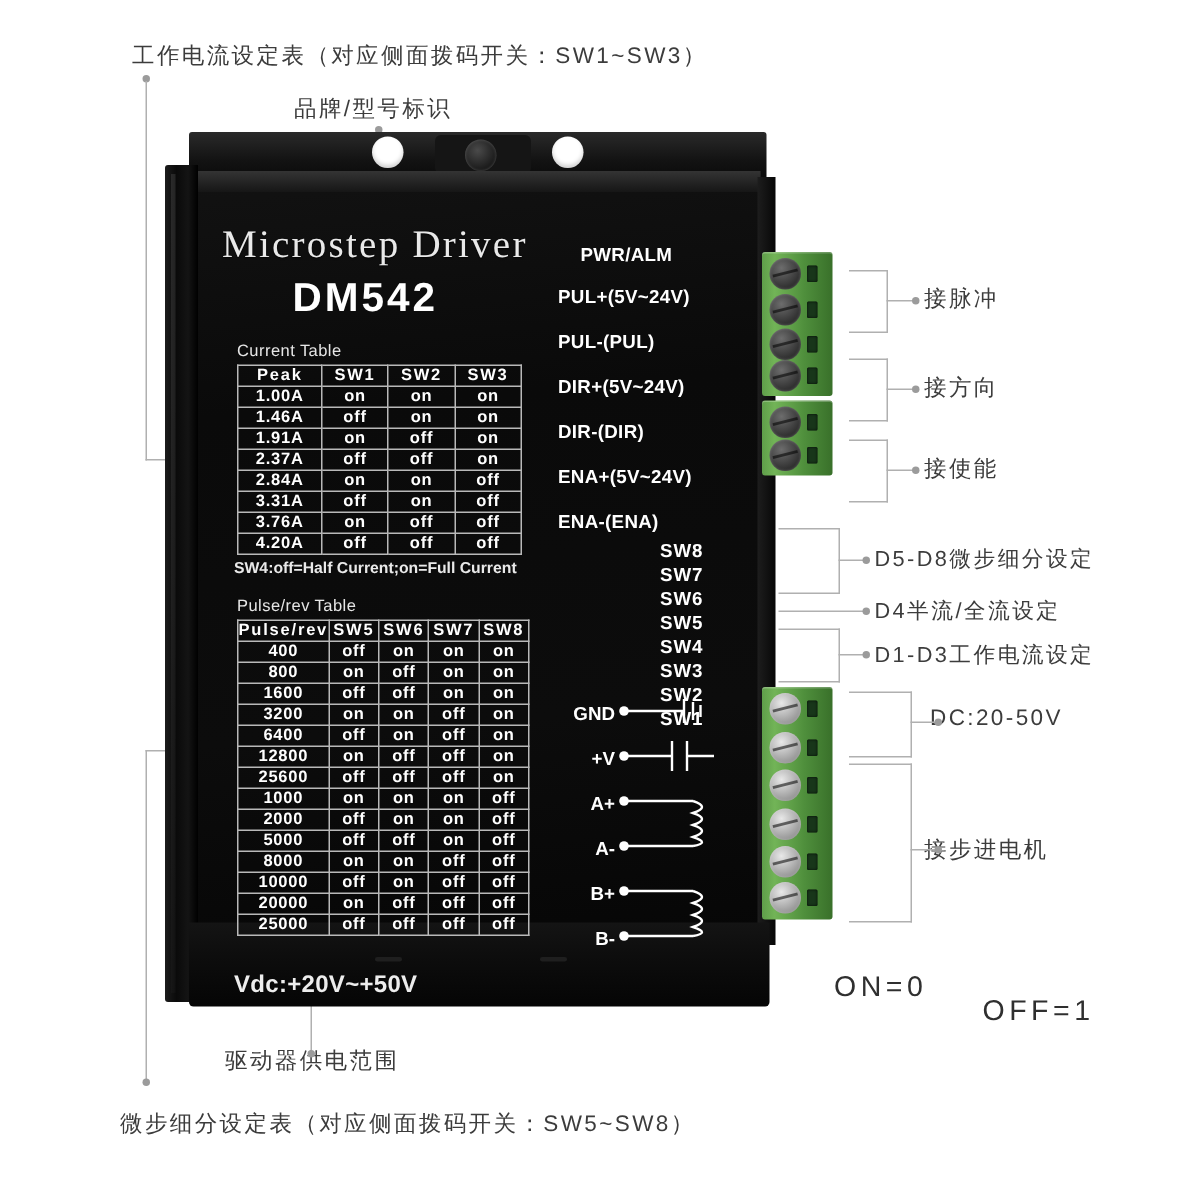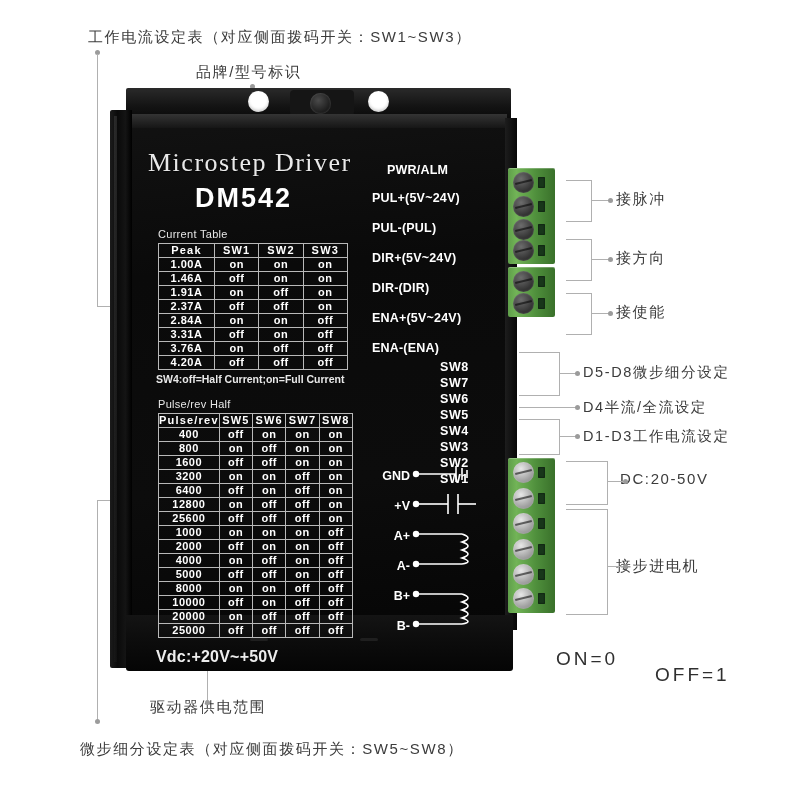--- a/index.html
+++ b/index.html
@@ -298,21 +298,21 @@
           <tr>
             <td>4.20A</td>
             <td>off</td>
             <td>off</td>
             <td>off</td>
           </tr>
         </tbody>
       </table>
     <div class="silk tbl-note" style="left:46px;top:285px;">SW4:off=Half Current;on=Full Current</div>
 
-    <div class="silk tbl-caption" style="left:48px;top:310px;">Pulse/rev Half</div>
+    <div class="silk tbl-caption" style="left:48px;top:310px;">Pulse/rev Table</div>
     <table class="silktbl" id="pulse-table" style="left:48px;top:325px;width:195px;">
         <thead>
           <tr>
             <th style="width: 55px;">Pulse/rev</th>
             <th>SW5</th>
             <th>SW6</th>
             <th>SW7</th>
             <th>SW8</th>
           </tr>
         </thead>
@@ -370,27 +370,20 @@
             <td>1000</td>
             <td>on</td>
             <td>on</td>
             <td>on</td>
             <td>off</td>
           </tr>
           <tr>
             <td>2000</td>
             <td>off</td>
             <td>on</td>
-            <td>on</td>
-            <td>off</td>
-          </tr>
-          <tr>
-            <td>4000</td>
-            <td>on</td>
-            <td>off</td>
             <td>on</td>
             <td>off</td>
           </tr>
           <tr>
             <td>5000</td>
             <td>off</td>
             <td>off</td>
             <td>on</td>
             <td>off</td>
           </tr>

